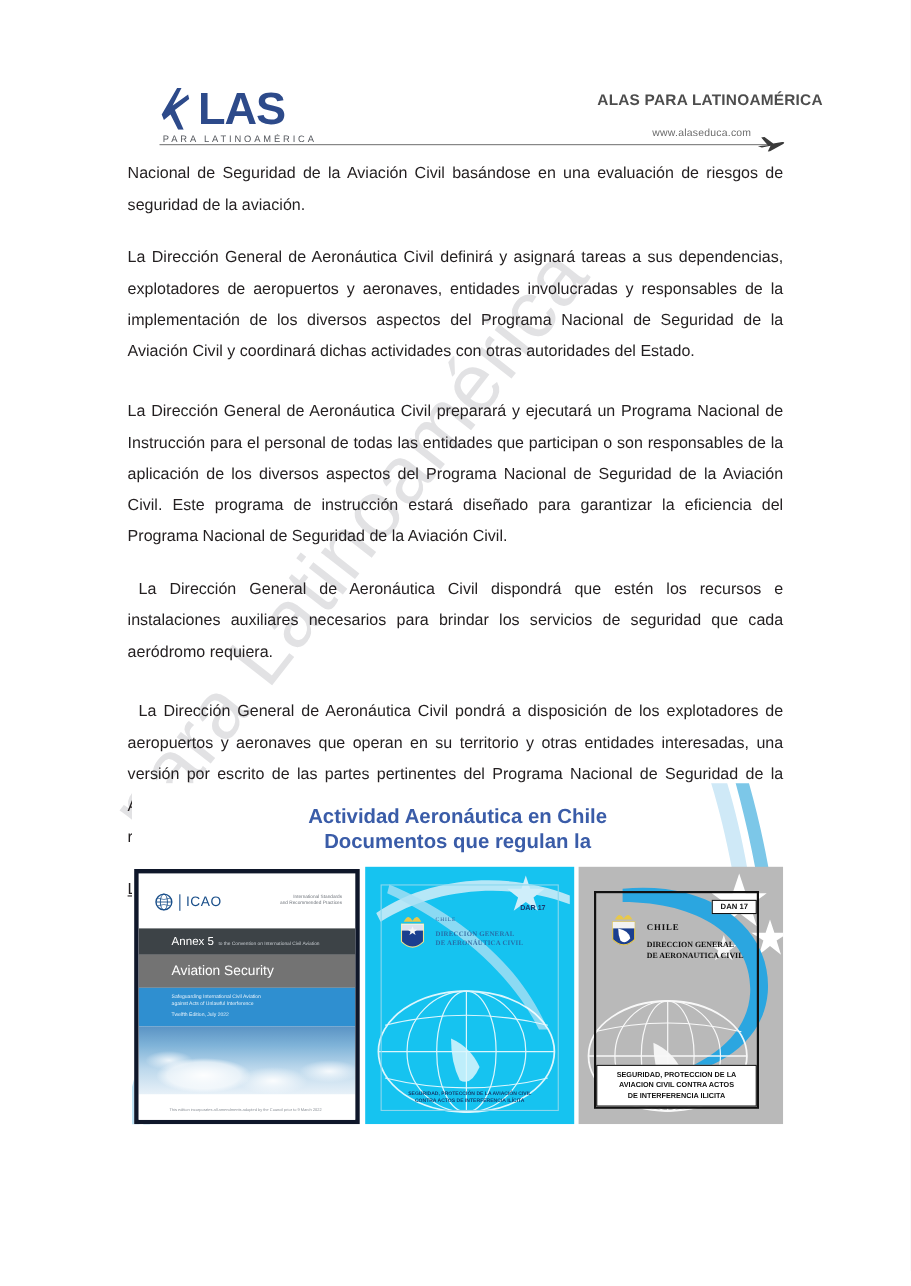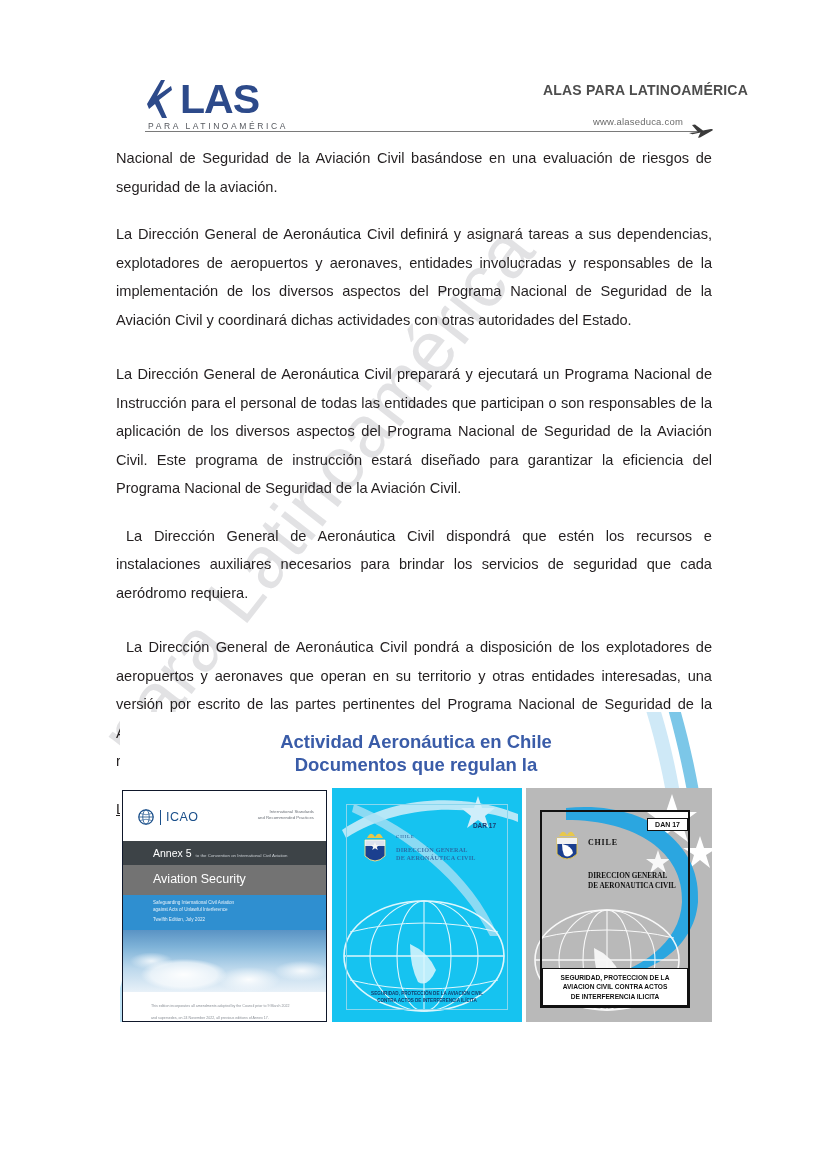--- a/index.html
+++ b/index.html
@@ -196,21 +196,21 @@
   }
 
   
   .cover1 {
     position: absolute;
     left: 2px;
     top: 2px;
     width: 205px;
     height: 232px;
     background: #ffffff;
-    border: 1px solid #0f172a;
+    border: 4px solid #0f172a;
     box-sizing: border-box;
     overflow: hidden;
   }
   .c1-top {
     position: relative;
     height: 50px;
   }
   .c1-icao {
     position: absolute;
     left: 14px;
@@ -482,21 +482,21 @@
     top: 50px;
     font-size: 8px;
     font-weight: 700;
     color: #101010;
     letter-spacing: 0.8px;
     font-family: "Liberation Serif", serif;
   }
   .c3-dgac {
     position: absolute;
     left: 62px;
-    top: 83px;
+    top: 66px;
     font-size: 7.2px;
     line-height: 10px;
     font-weight: 700;
     color: #101010;
     font-family: "Liberation Serif", serif;
   }
   .c3-caption {
     position: absolute;
     left: 16px;
     width: 146px;

